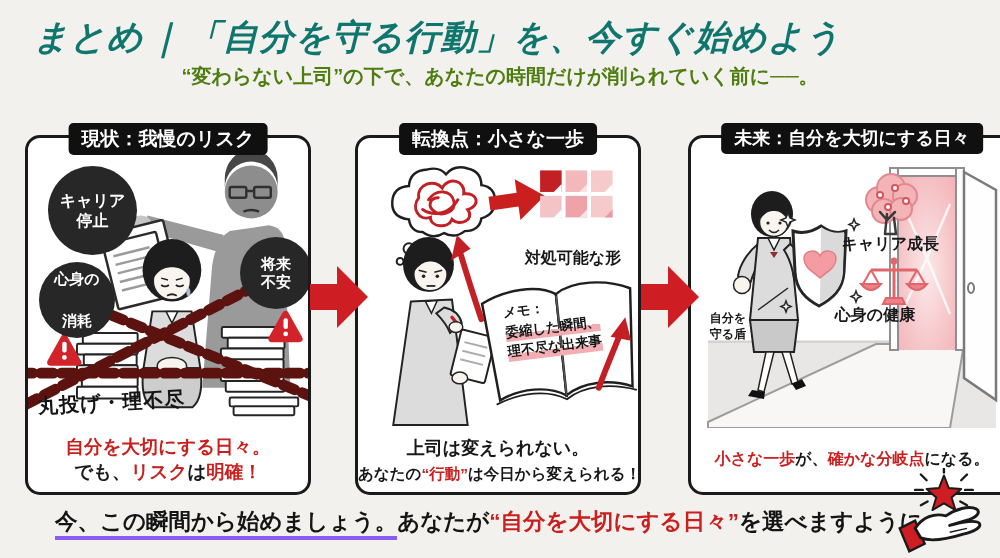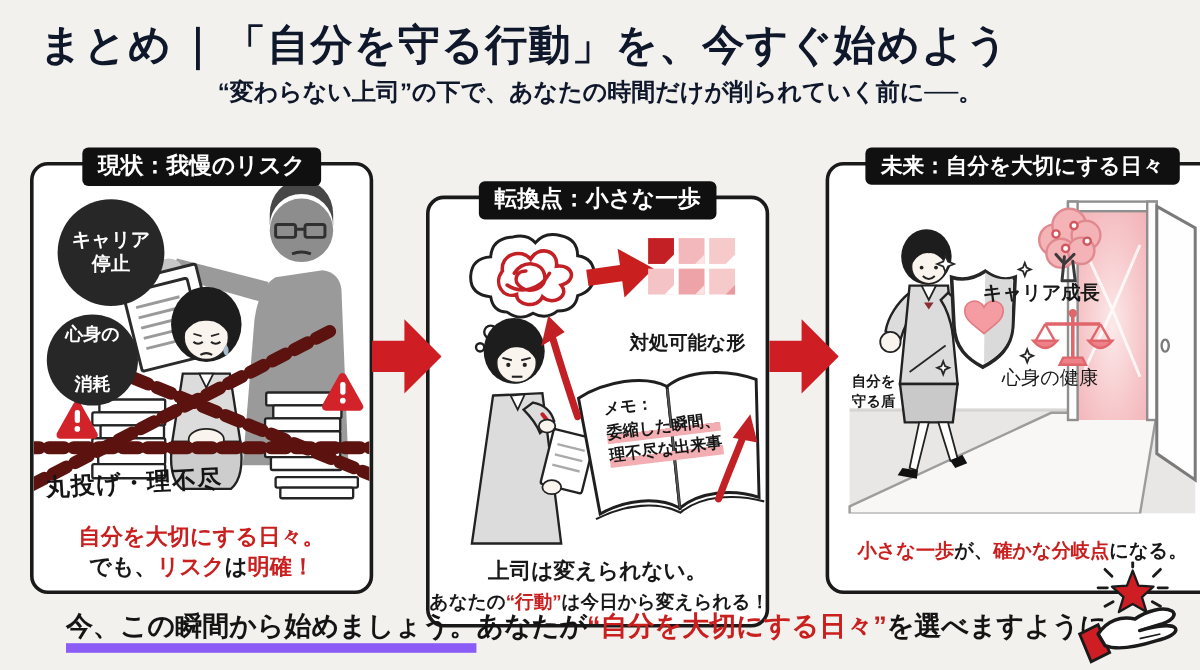--- a/index.html
+++ b/index.html
@@ -1,27 +1,27 @@
 <!DOCTYPE html>
 <html><head>
 <meta charset="utf-8">
 <style>
   html,body{margin:0;padding:0;}
   body{font-family:"Liberation Sans","DejaVu Sans",sans-serif;background:#f2f1ee;}
   .canvas{position:relative;width:1000px;height:558px;background:#f2f1ee;overflow:hidden;color:#181818;}
 
   
-  .title{position:absolute;left:33px;top:14px;margin:0;font-size:35px;font-weight:900;letter-spacing:1px;color:#0f172a;white-space:nowrap;}
+  .title{position:absolute;left:33px;top:14px;margin:0;font-size:35px;font-weight:900;letter-spacing:1px;color:#0f766e;white-space:nowrap;font-style:italic;}
   .title .sep{margin:0 4px;font-weight:700;}
-  .subtitle{position:absolute;left:0;right:0;top:63px;margin:0;text-align:center;font-size:20px;font-weight:800;color:#0f172a;}
+  .subtitle{position:absolute;left:0;right:0;top:63px;margin:0;text-align:center;font-size:20px;font-weight:800;color:#4d7c0f;}
 
   
   .panel{position:absolute;top:135px;height:360px;background:#ffffff;border:3px solid #1a1a1a;border-radius:15px;box-sizing:border-box;}
   #panel1{left:25px;width:286px;}
-  #panel2{left:355px;width:286px;margin-top:28px;}
+  #panel2{left:355px;width:286px;}
   #panel3{left:688px;width:328px;}
   .panel-header{position:absolute;top:-15px;left:50%;transform:translateX(-50%);background:#101010;color:#fff;font-weight:800;font-size:19px;line-height:1;padding:6px 13px 7px;border-radius:5px;white-space:nowrap;z-index:5;}
   #panel3 .panel-header{font-size:18px;}
   .art{position:absolute;left:0;top:0;right:0;height:294px;border-radius:11px 11px 0 0;overflow:hidden;}
   .art-svg{position:absolute;left:0;top:0;width:100%;height:290px;}
 
   
   .bubble{position:absolute;background:#272727;color:#fff;border-radius:50%;display:flex;flex-direction:column;align-items:center;justify-content:center;font-weight:700;line-height:1.2;z-index:3;}
   .b-career{left:20px;top:28px;width:89px;height:89px;font-size:16px;}
   .b-mind{left:11px;top:124px;width:76px;height:76px;font-size:15px;gap:24px;}
@@ -31,40 +31,40 @@
 
   
   .label-emotion{position:absolute;left:158px;top:85px;width:132px;text-align:center;font-size:17px;font-weight:800;z-index:3;}
   .label-manageable{position:absolute;left:145px;top:110px;width:140px;text-align:center;font-size:16px;font-weight:800;z-index:3;}
   .memo{position:absolute;left:147px;top:158px;width:120px;transform:rotate(-7deg);font-weight:800;font-size:13.5px;line-height:1.45;color:#161616;z-index:3;}
   .memo div{width:fit-content;}
   .memo .hl{background:linear-gradient(transparent 62%, #f2aeb2 0);}
 
   
   .label-shield{position:absolute;left:6px;top:173px;width:62px;font-size:12px;font-weight:800;line-height:1.3;text-align:center;z-index:3;}
-  .label-career{position:absolute;left:128px;top:96px;width:120px;text-align:left;font-size:16px;font-weight:800;z-index:3;}
-  .label-health{position:absolute;left:124px;top:167px;width:120px;text-align:center;font-size:16px;font-weight:400;z-index:3;}
+  .label-career{position:absolute;left:128px;top:96px;width:120px;text-align:right;font-size:16px;font-weight:800;z-index:3;}
+  .label-health{position:absolute;left:124px;top:167px;width:120px;text-align:center;font-size:16px;font-weight:700;z-index:3;}
 
   
   .cap{position:absolute;left:0;right:0;text-align:center;font-weight:900;z-index:4;white-space:nowrap;}
   .red{color:#c9201f;}
   #panel1 .cap1{bottom:33px;font-size:18.5px;}
   #panel1 .cap2{bottom:8px;font-size:18.5px;}
   #panel2 .cap1{bottom:32px;font-size:18px;}
   #panel2 .cap2{bottom:7px;font-size:15.5px;}
   #panel3 .cap1{bottom:22px;font-size:16px;}
 
   
   .flow-arrow{position:absolute;top:263px;width:58px;height:68px;z-index:6;}
   #arrow1{left:310px;}
   #arrow2{left:641px;}
 
   
   .footer{position:absolute;left:0;right:0;top:506px;text-align:center;font-size:22.5px;font-weight:900;color:#141414;z-index:2;white-space:nowrap;}
-  .footer .underlined{display:inline-block;border-bottom:8px solid #8b5cf6;padding-bottom:1px;line-height:1.1;}
+  .footer .underlined{display:inline-block;border-bottom:4px solid #8b5cf6;padding-bottom:1px;line-height:1.1;}
   .hand-badge{position:absolute;right:8px;top:468px;width:100px;height:88px;z-index:3;}
 </style>
 </head>
 <body>
 
 <div class="canvas">
 
   <h1 class="title"><span>まとめ</span><span class="sep">｜</span><span>「自分を守る行動」を、今すぐ始めよう</span></h1>
   <p class="subtitle">“変わらない上司”の下で、あなたの時間だけが削られていく前に──。</p>
 
@@ -149,20 +149,24 @@
           <circle cx="263.2" cy="197" r="2.4" fill="#fff"></circle>
         </g>
       </svg>
       <div class="bubble b-career">
         <span>キャリア</span>
         <span>停止</span>
       </div>
       <div class="bubble b-mind">
         <span>心身の</span>
         <span>消耗</span>
+      </div>
+      <div class="bubble b-future">
+        <span>将来</span>
+        <span>不安</span>
       </div>
       <div class="label-thrown">丸投げ・理不尽</div>
     </div>
     <div class="cap cap1 red">自分を大切にする日々。</div>
     <div class="cap cap2"><span>でも、</span><span class="red">リスク</span><span>は</span><span class="red">明確！</span></div>
   </section>
 
   <svg class="flow-arrow" id="arrow1" viewBox="0 0 58 68">
     <polygon points="0,21 27,21 27,3 58,34 27,65 27,47 0,47" fill="#cf1d24"></polygon>
   </svg>

